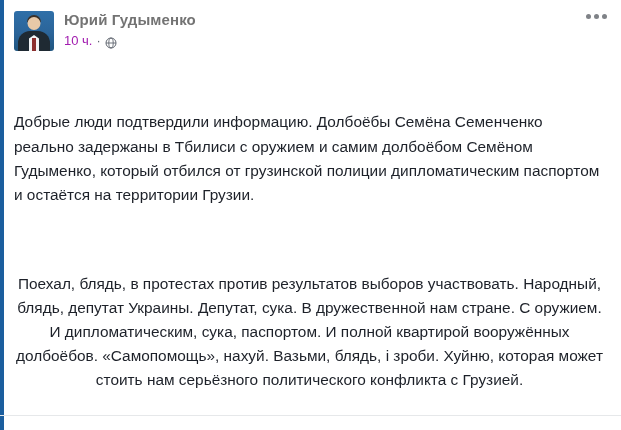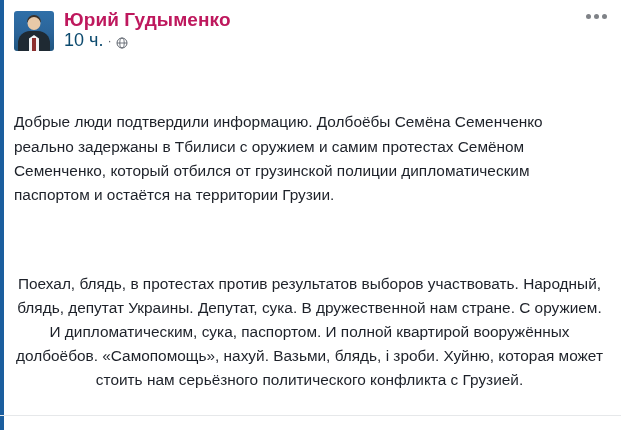--- a/index.html
+++ b/index.html
@@ -95,34 +95,34 @@
     background: #8c2f2f;
   }
   .name-block {
     margin-left: 10px;
     display: flex;
     flex-direction: column;
     justify-content: flex-start;
     padding-top: 0px;
   }
   .author-name {
-    font-size: 19px;
+    font-size: 15px;
     font-weight: bold;
-    color: #be185d;
+    color: #737373;
     line-height: 20px;
     letter-spacing: 0.1px;
   }
   .meta-row {
     display: flex;
     align-items: center;
     margin-top: 3px;
   }
   .timestamp {
-    font-size: 18px;
-    color: #0c4a6e;
+    font-size: 13px;
+    color: #a21caf;
     line-height: 15px;
   }
   .dot-sep {
     color: #616770;
     font-size: 12.5px;
     margin: 0 4px;
   }
   .globe-icon {
     width: 12px;
     height: 12px;
@@ -197,21 +197,21 @@
       </div>
     </div>
     <div class="menu-dots">
       <span></span>
       <span></span>
       <span></span>
     </div>
   </div>
 
   <div class="body-text">
-    <p class="para">Добрые люди подтвердили информацию. Долбоёбы Семёна Семенченко реально задержаны в Тбилиси с оружием и самим протестах Семёном Семенченко, который отбился от грузинской полиции дипломатическим паспортом и остаётся на территории Грузии.</p>
+    <p class="para">Добрые люди подтвердили информацию. Долбоёбы Семёна Семенченко реально задержаны в Тбилиси с оружием и самим долбоёбом Семёном Гудыменко, который отбился от грузинской полиции дипломатическим паспортом и остаётся на территории Грузии.</p>
     <p class="para">Поехал, блядь, в протестах против результатов выборов участвовать. Народный, блядь, депутат Украины. Депутат, сука. В дружественной нам стране. С оружием. И дипломатическим, сука, паспортом. И полной квартирой вооружённых долбоёбов. «Самопомощь», нахуй. Вазьми, блядь, і зроби. Хуйню, которая может стоить нам серьёзного политического конфликта с Грузией.</p>
     
     
     
   </div>
 
   <div class="divider"></div>
 </div>
 
 </body></html>

